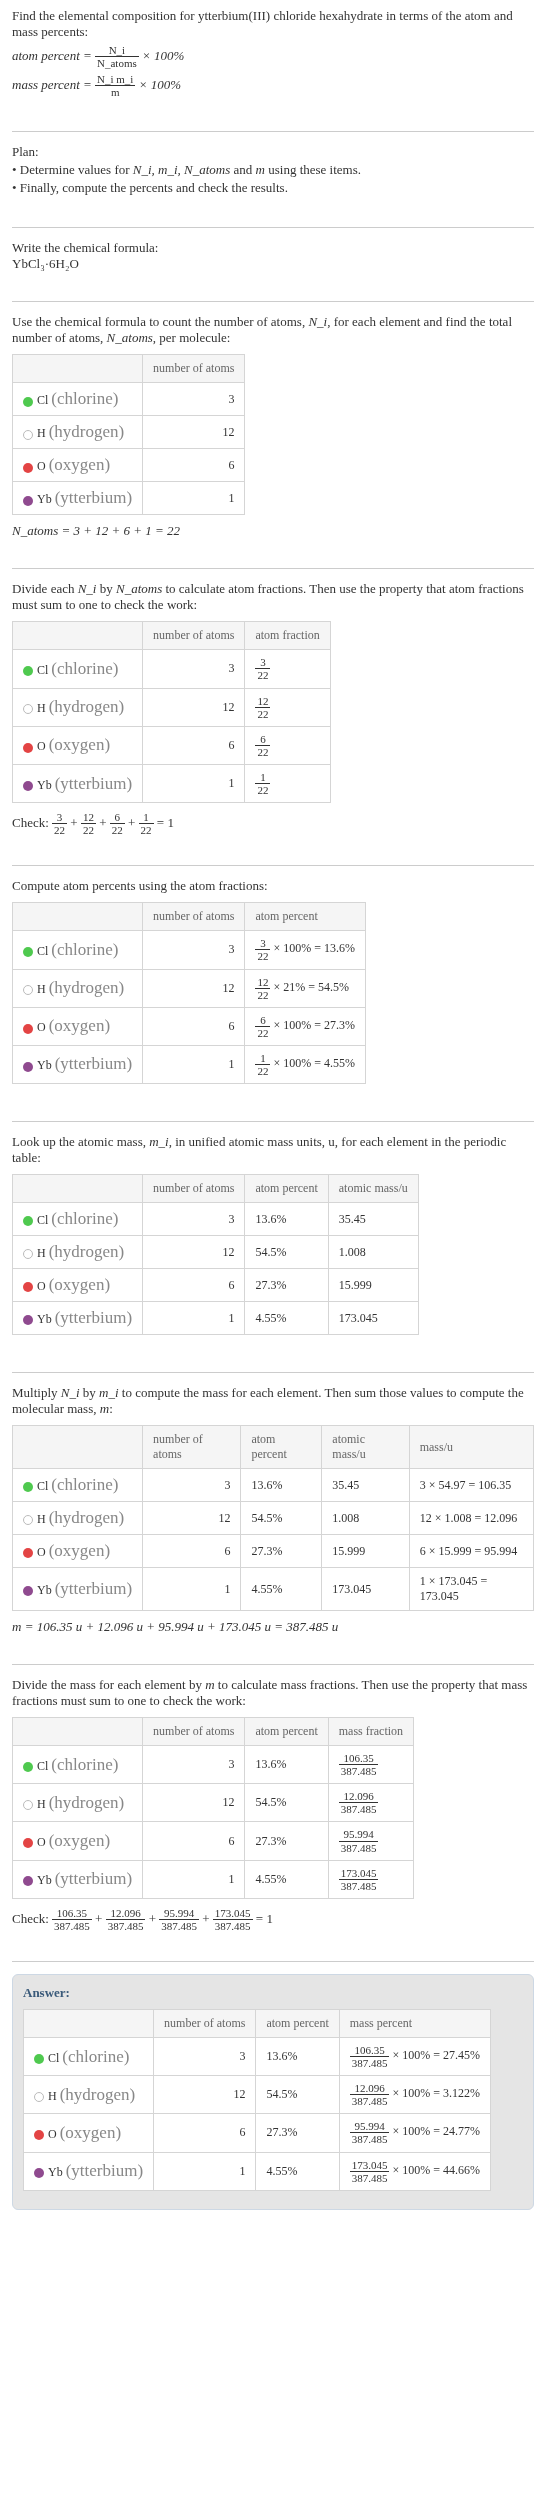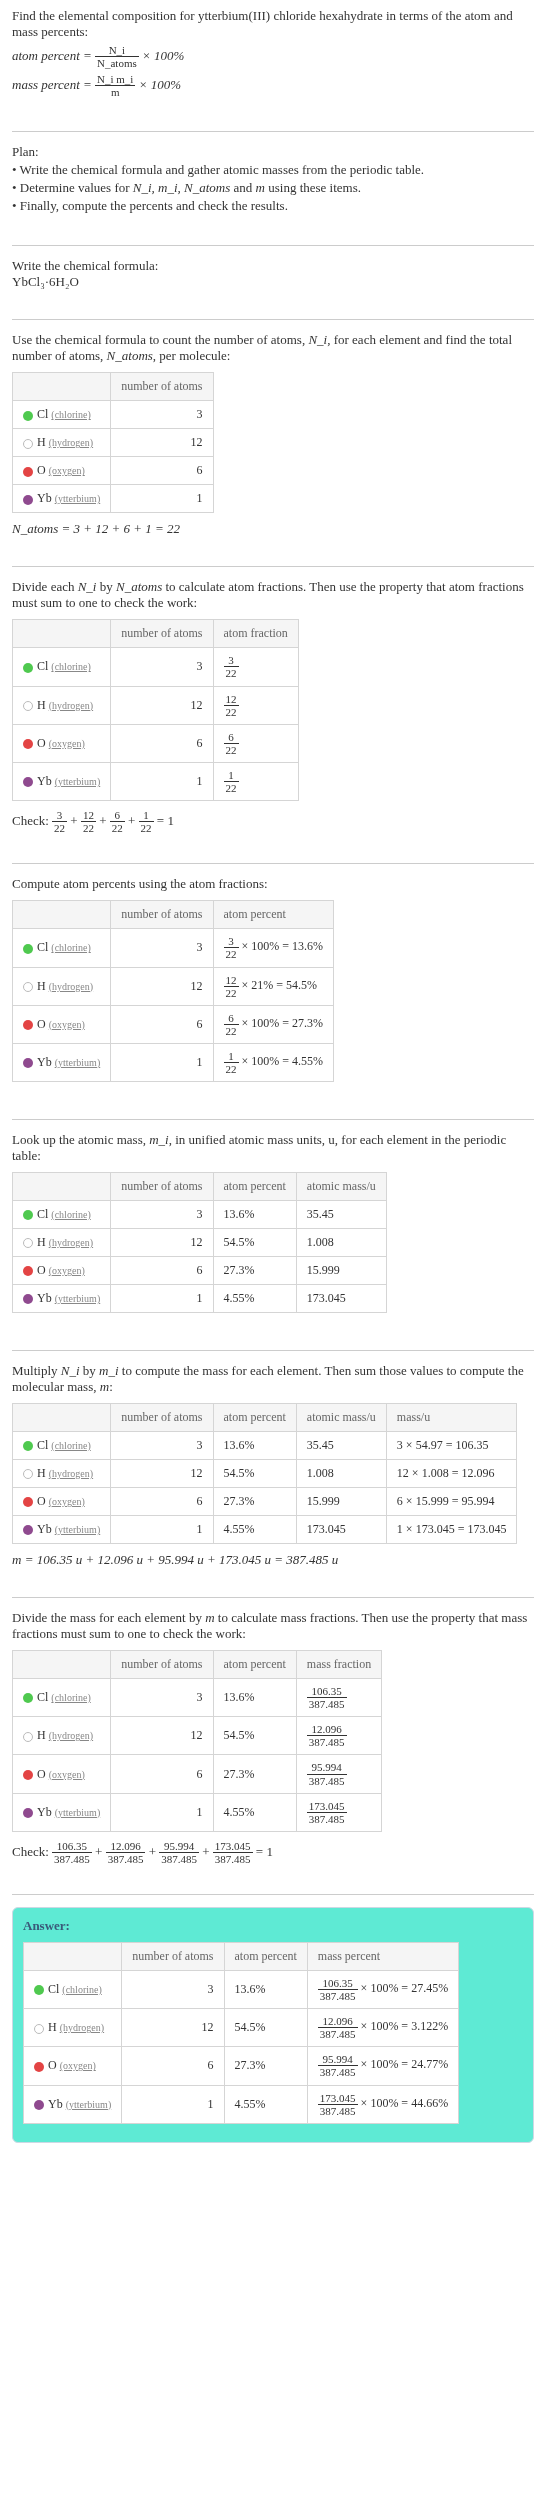--- a/index.html
+++ b/index.html
@@ -13,27 +13,27 @@
 .table { border-collapse: collapse; margin: 8px 0; }
 .table th, .table td { border: 1px solid #d5d5d5; padding: 6px 10px; text-align: left; font-weight: normal; font-size: 12px; }
 .table th { background: #f5f5f5; color: #666; }
 .table td.num { text-align: right; }
 .element-cell { white-space: nowrap; }
 .dot { display: inline-block; width: 10px; height: 10px; border-radius: 50%; margin-right: 4px; vertical-align: middle; }
 .dot.cl { background: #4fc94f; }
 .dot.h { background: #fff; border: 1px solid #bbb; }
 .dot.o { background: #e34444; }
 .dot.yb { background: #8f4a8f; }
-.el-label { color: #888; font-size: 10px; text-decoration: underline; }
+.el-label { color: #888; font-size: 17px; }
 .el-sym { color: #333; }
 .math { font-family: Georgia, serif; font-style: italic; }
 .frac { display: inline-block; vertical-align: middle; text-align: center; font-style: normal; font-size: 11px; line-height: 1.1; }
 .frac .n { display: block; border-bottom: 1px solid #333; padding: 0 2px; }
 .frac .d { display: block; padding: 0 2px; }
-.answer-box { background: #5eead4; border: 1px solid #cdd8e4; border-radius: 6px; padding: 10px; margin-top: 8px; }
+.answer-box { background: #e5e5e5; border: 1px solid #cdd8e4; border-radius: 6px; padding: 10px; margin-top: 8px; }
 .answer-label { font-weight: bold; color: #3a5a7a; margin-bottom: 6px; display: block; }
 .answer-box .table { background: #fff; }
 </style>
 </head>
 <body>
 
 <div class="container">
 
 <div class="section intro">
   <p>Find the elemental composition for ytterbium(III) chloride hexahydrate in terms of the atom and mass percents:</p>
@@ -44,21 +44,20 @@
   </p>
   <p class="formula">
     <span>mass percent =</span>
     <span class="frac"><span class="n">N_i m_i</span><span class="d">m</span></span>
     <span>× 100%</span>
   </p>
 </div>
 
 <div class="section plan">
   <p>Plan:</p>
-  <p>• Write the chemical formula and gather atomic masses from the periodic table.</p>
   <p>
     <span>• Determine values for </span><span class="math">N_i, m_i, N_atoms</span><span> and </span><span class="math">m</span><span> using these items.</span>
   </p>
   <p>• Finally, compute the percents and check the results.</p>
 </div>
 
 <div class="section">
   <p>Write the chemical formula:</p>
   <p>YbCl₃·6H₂O</p>
 </div>

